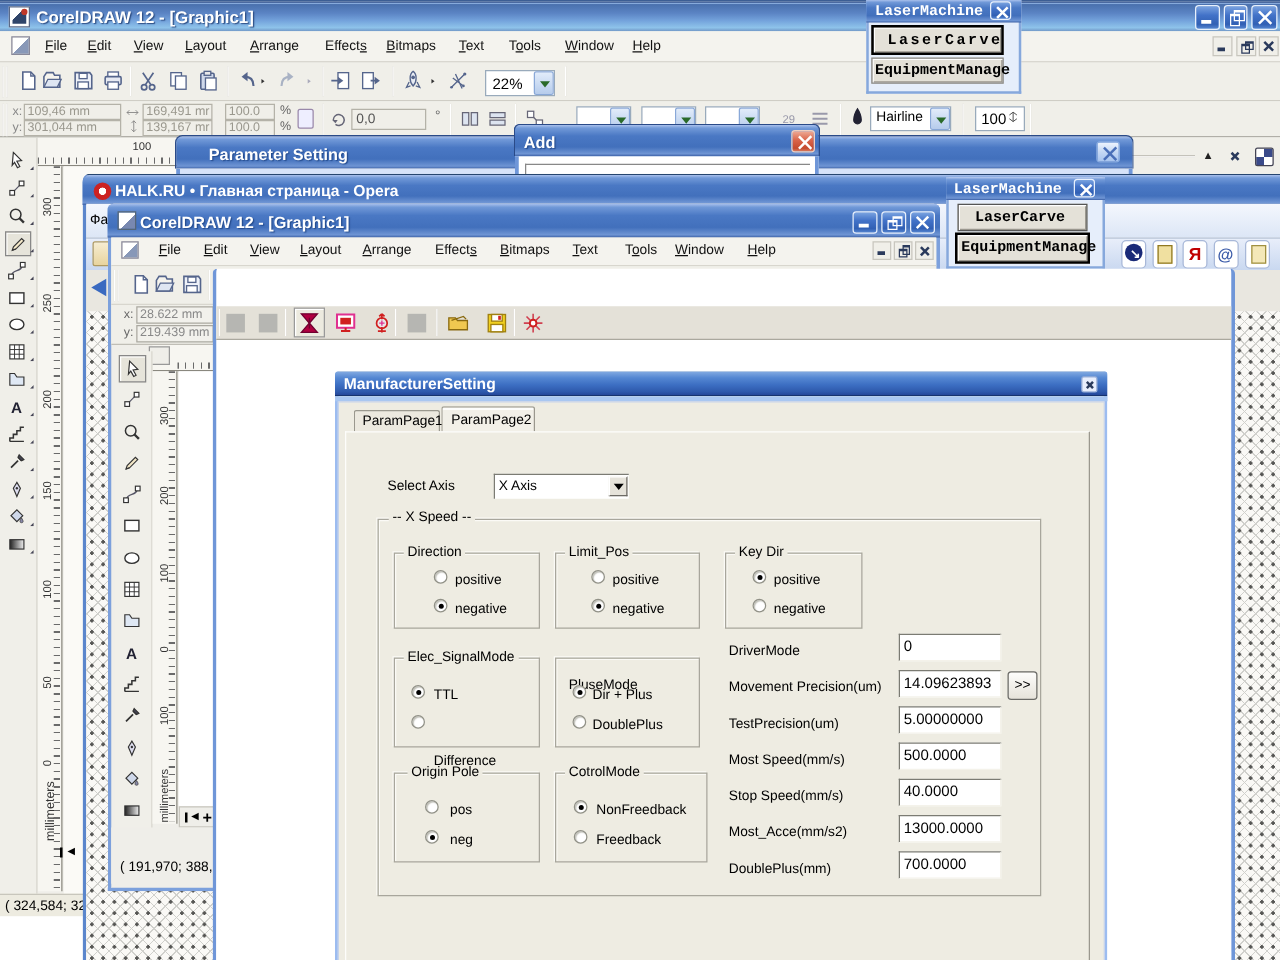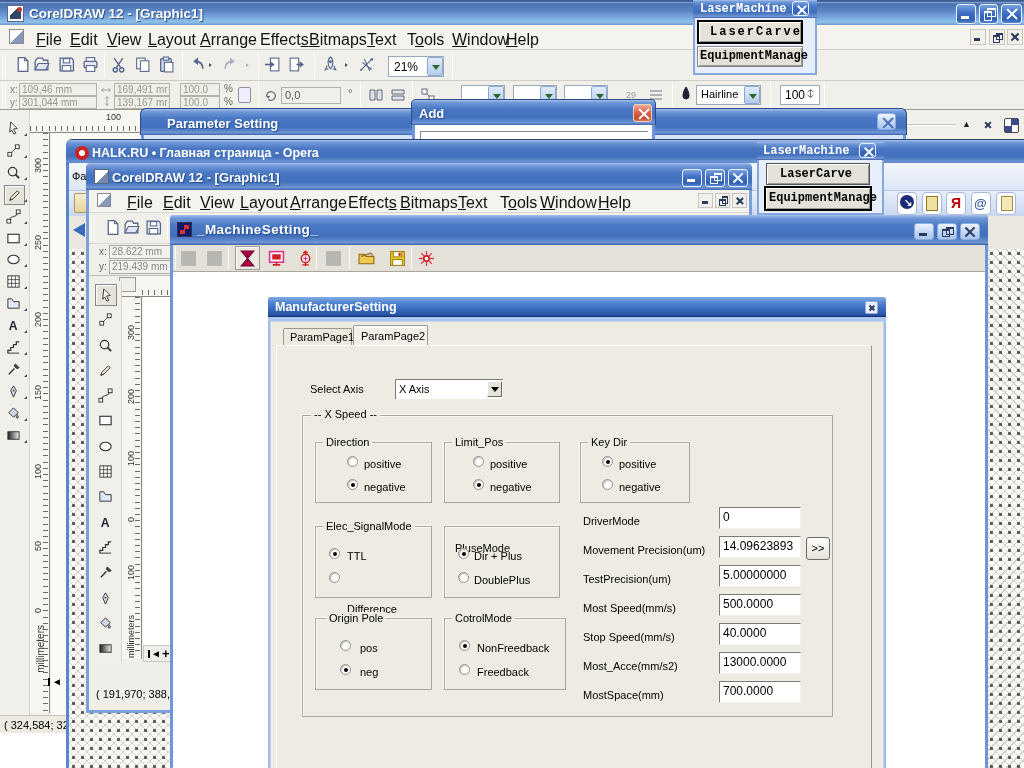--- a/index.html
+++ b/index.html
@@ -14,21 +14,21 @@
 .glyphX:before,.glyphX:after{content:"";position:absolute;left:50%;top:50%;width:72%;height:2px;background:#fff;}
 .glyphX:before{transform:translate(-50%,-50%) rotate(45deg);}
 .glyphX:after{transform:translate(-50%,-50%) rotate(-45deg);}
 .glyphX.dark:before,.glyphX.dark:after{background:#2a3a5c;}
 .glyphX.blue:before,.glyphX.blue:after{background:#4a6fb8;}
 .glyphMin:before{content:"";position:absolute;left:22%;bottom:22%;width:45%;height:3px;background:#fff;}
 .glyphMin.dark:before{background:#2a3a5c;}
 .glyphRes:before{content:"";position:absolute;left:22%;top:36%;width:36%;height:34%;border:1px solid #fff;border-top-width:2px;}
 .glyphRes:after{content:"";position:absolute;left:44%;top:18%;width:36%;height:34%;border:1px solid #fff;border-top-width:2px;background:transparent;}
 .glyphRes.dark:before{border-color:#2a3a5c;}.glyphRes.dark:after{border-color:#2a3a5c;}
-.menu{font-size:16px;color:#111;}
+.menu{font-size:11px;color:#111;}
 .menu u{text-decoration:underline;}
 .hatch{background-color:#faf9f6;
 background-image:
  radial-gradient(circle 1.5px at 4.5px 4.5px,#565654 0,#565654 93%,rgba(0,0,0,0) 100%),
  repeating-linear-gradient(45deg,rgba(0,0,0,0) 0 5.5px,#d0d0cc 5.5px 6.36px),
  repeating-linear-gradient(135deg,rgba(0,0,0,0) 0 5.5px,#d0d0cc 5.5px 6.36px);
 background-size:9px 9px,auto,auto;}
 .tb-sep{position:absolute;width:1px;background:#c6c4bc;border-right:1px solid #ffffff;}
 .field{position:absolute;background:#fff;border-top:1.5px solid #7b7b73;border-left:1.5px solid #7b7b73;border-bottom:1px solid #f4f2ea;border-right:1px solid #f4f2ea;font-size:12px;color:#000;padding:2px 0 0 3px;}
 .gbox{position:absolute;border:1px solid #a8a69c;box-shadow:1px 1px 0 #fbfaf6 inset, -1px -1px 0 #fbfaf6;}
@@ -145,21 +145,21 @@
         <svg class="abs" style="left:207px;top:10px;" width="8" height="10" viewBox="0 0 8 16">
           <path d="M1 5l4 3-4 3z" fill="#333"></path>
         </svg>
         <svg class="abs" style="left:244px;top:10px;" width="8" height="10" viewBox="0 0 8 16">
           <path d="M1 5l4 3-4 3z" fill="#aab"></path>
         </svg>
         <svg class="abs" style="left:343px;top:10px;" width="8" height="10" viewBox="0 0 8 16">
           <path d="M1 5l4 3-4 3z" fill="#333"></path>
         </svg>
         <div class="abs" style="left:388px;top:6px;width:56px;height:21px;background:#fff;border:1px solid #9ab;">
-          <div class="abs" style="left:5px;top:3px;font-size:12px;">21%</div>
+          <div class="abs" style="left:5px;top:3px;font-size:12px;">22%</div>
         </div>
         <div class="abs" style="left:427px;top:7px;width:16px;height:19px;background:linear-gradient(180deg,#e2ecfa,#b6ccec);border:1px solid #89a8d8;border-radius:2px;">
           <div class="abs" style="left:4px;top:7px;width:0;height:0;border-left:4px solid transparent;border-right:4px solid transparent;border-top:5px solid #2a6a2a;"></div>
         </div>
         <div class="tb-sep" style="left:452px;top:3px;height:24px;"></div>
       </div>
   <div id="mainprop" class="abs" style="left:0;top:81px;width:1024px;height:29px;background:#f0efe9;border-bottom:1px solid #9c9a92;">
         <div class="tb-sep" style="left:2px;top:2px;height:26px;"></div>
         <div class="tb-sep" style="left:5px;top:2px;height:26px;"></div>
         <div class="abs" style="left:10px;top:3px;font-size:10px;color:#888;">x:</div>
@@ -653,30 +653,20 @@
   </div>
   <div class="abs" style="left:7px;top:21px;width:104px;height:22px;background:#e4e1d8;border:1px solid #555;box-shadow:inset 1px 1px 0 #fff,inset -1px -1px 0 #9a978e;">
     <div class="abs mono" style="left:13px;top:3px;font-size:12px;font-weight:bold;color:#000;">LaserCarve</div>
   </div>
   <div class="abs" style="left:5px;top:44px;width:108px;height:25px;background:#e4e1d8;border:2px solid #000;box-shadow:inset 1px 1px 0 #fff,inset -1px -1px 0 #9a978e;">
     <div class="abs mono" style="left:3px;top:3px;font-size:12px;font-weight:bold;color:#000;">EquipmentManage</div>
   </div>
 </div>
 
 <div id="ms" class="abs" style="left:170px;top:215px;width:818px;height:556px;background:#fff;border:3px solid #6f96d8;border-top:none;border-bottom:none;border-radius:4px 4px 0 0;">
-  <div class="abs xptitle" style="left:-3px;top:0;width:818px;height:30px;border-radius:4px 4px 0 0;">
-    <div class="abs" style="left:7px;top:7px;width:15px;height:15px;background:#0a1a6a;border:1px solid #334;">
-      <div class="abs" style="left:2px;top:2px;width:9px;height:9px;background:
-        conic-gradient(#e03030 25%,#0a1a6a 25% 50%,#e03030 50% 75%,#0a1a6a 75%);"></div>
-    </div>
-    <div class="abs wtext" style="left:27px;top:7px;font-size:13.5px;letter-spacing:.4px;text-shadow:1px 1px 1px #234a8c;">_MachineSetting_</div>
-    <div class="capbtn lite glyphMin dark" style="left:744px;top:8px;width:20px;height:17px;"></div>
-    <div class="capbtn lite glyphRes dark" style="left:767px;top:8px;width:20px;height:17px;"></div>
-    <div class="capbtn lite glyphX dark" style="left:790px;top:8px;width:20px;height:17px;"></div>
-  </div>
   <div id="mstb" class="abs" style="left:0;top:30px;width:812px;height:27px;background:#e4e1d8;border-bottom:1px solid #aaa89e;">
         <div class="tb-sep" style="left:2px;top:2px;height:22px;"></div>
         <svg class="abs" style="left:7px;top:5px;" width="17" height="17" viewBox="0 0 16 16">
           <rect x="1" y="1" width="14" height="14" fill="#b6b6b2"></rect>
         </svg>
         <svg class="abs" style="left:33px;top:5px;" width="17" height="17" viewBox="0 0 16 16">
           <rect x="1" y="1" width="14" height="14" fill="#b6b6b2"></rect>
         </svg>
         <div class="abs" style="left:62px;top:1px;width:25px;height:24px;border:1px solid #999;background:#eceadf;box-shadow:inset 1px 1px 0 #fff;"></div>
         <svg class="abs" style="left:66px;top:5px;" width="17" height="17" viewBox="0 0 16 16">
@@ -798,21 +788,21 @@
   <div class="field" style="left:448px;top:239px;width:82px;height:22px;">14.09623893</div>
   <div class="abs" style="left:535px;top:240px;width:24px;height:23px;background:linear-gradient(180deg,#fdfdfb,#e6e3da);border:1px solid #6a6a66;border-radius:3px;font-size:11px;color:#000;text-align:center;padding-top:4px;">&gt;&gt;</div>
   <div class="rlabel" style="left:312px;top:276px;">TestPrecision(um)</div>
   <div class="field" style="left:448px;top:268px;width:82px;height:22px;">5.00000000</div>
   <div class="rlabel" style="left:312px;top:305px;">Most Speed(mm/s)</div>
   <div class="field" style="left:448px;top:297px;width:82px;height:22px;">500.0000</div>
   <div class="rlabel" style="left:312px;top:334px;">Stop Speed(mm/s)</div>
   <div class="field" style="left:448px;top:326px;width:82px;height:22px;">40.0000</div>
   <div class="rlabel" style="left:312px;top:363px;">Most_Acce(mm/s2)</div>
   <div class="field" style="left:448px;top:355px;width:82px;height:22px;">13000.0000</div>
-  <div class="rlabel" style="left:312px;top:392px;">MostSpace(mm)</div>
+  <div class="rlabel" style="left:312px;top:392px;">DoublePlus(mm)</div>
   <div class="field" style="left:448px;top:384px;width:82px;height:22px;">700.0000</div>
 </div>
 
 <div id="lm1" class="abs" style="left:693px;top:0;width:124px;height:75px;background:#e6eefb;border:2px solid #86a8dc;border-top:none;">
   <div class="abs xptitle" style="left:-2px;top:0;width:124px;height:18px;">
     <div class="abs wtext mono" style="left:7px;top:2px;font-size:12px;">LaserMachine</div>
     <div class="capbtn" style="left:99px;top:1px;width:17px;height:15px;">
           <div class="abs glyphX" style="left:0;top:0;width:17px;height:15px;"></div>
         </div>
   </div>

